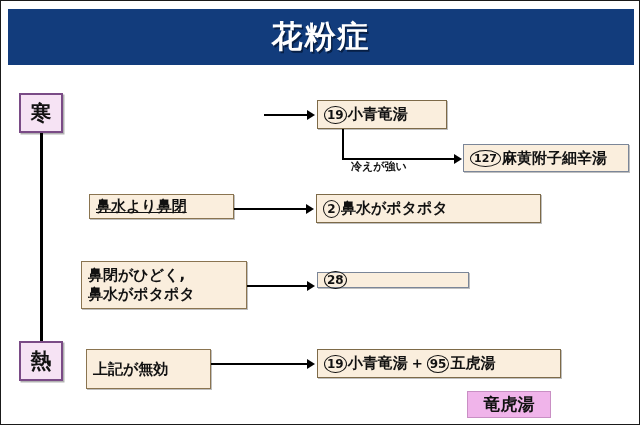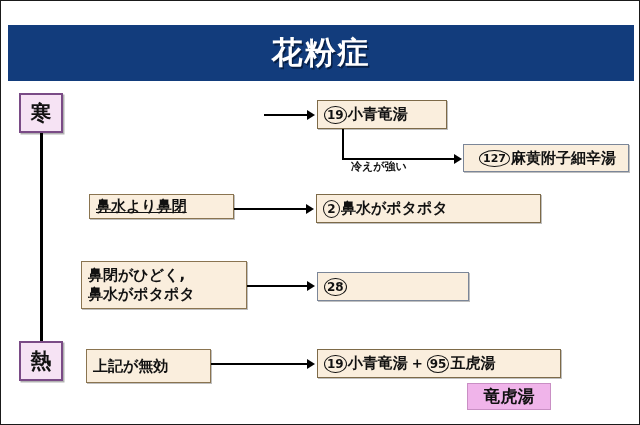--- a/index.html
+++ b/index.html
@@ -16,21 +16,21 @@
     height: 425px;
     background: #ffffff;
     border: 1px solid #1a1a1a;
     box-sizing: border-box;
     overflow: hidden;
   }
   
   .title-banner {
     position: absolute;
     left: 7px;
-    top: 24px;
+    top: 8px;
     width: 626px;
     height: 56px;
     background: #123c7c;
     display: flex;
     align-items: center;
     justify-content: center;
     box-sizing: border-box;
   }
   .title-text {
     color: #ffffff;
@@ -81,20 +81,21 @@
     background: #f6e3f4;
     border: 2px solid #7a4b86;
     box-shadow: 1.5px 1.5px 0 rgba(0,0,0,0.3);
     font-size: 21px;
   }
   
   .nickname {
     background: #f0b4ea;
     border: 1px solid #c98fc4;
     font-size: 17px;
+    margin-top: 8px;
   }
   
   .hline {
     position: absolute;
     height: 0;
     border-top: 2px solid #000000;
     z-index: 1;
   }
   .vline {
     position: absolute;
@@ -135,21 +136,21 @@
     border-radius: 50%;
     font-weight: bold;
     font-size: 12px;
     min-width: 17px;
     height: 17px;
     padding: 8px 2px;
     margin-right: 1px;
     box-sizing: border-box;
     line-height: 1;
   }
-  .numtok.wide { min-width: 26px; padding: 0 3px; font-size: 11px; margin-left: 9px; }
+  .numtok.wide { min-width: 26px; padding: 0 3px; font-size: 11px; }
   .rowtext { display: inline-flex; align-items: center; }
   .plusop { margin: 0 2px; font-weight: bold; }
 </style>
 </head>
 <body>
 
 <div id="slide">
 
   <div class="title-banner">
     <span class="title-text">花粉症</span>
@@ -204,27 +205,27 @@
   </div>
 
   <div class="node sym left-align" style="left:80px; top:260px; width:166px; height:48px;">
     <span>鼻閉がひどく,
 鼻水がポタポタ</span>
   </div>
 
   <div class="hline" style="left:246px; top:284px; width:62px;"></div>
   <div class="arrowhead" style="left:306px; top:280px;"></div>
 
-  <div class="node rem-blue left-align" style="left:316px; top:271px; width:152px; height:29px;text-align:right;">
+  <div class="node rem-blue left-align" style="left:316px; top:271px; width:152px; height:16px;text-align:right;">
     <span class="rowtext">
       <span class="numtok">28</span>
     </span>
   </div>
 
-  <div class="node sym left-align" style="left:85px; top:348px; width:125px; height:34px;">
+  <div class="node sym left-align" style="left:85px; top:348px; width:125px; height:40px;">
     <span>上記が無効</span>
   </div>
 
   <div class="hline" style="left:210px; top:362px; width:98px;"></div>
   <div class="arrowhead" style="left:306px; top:358px;"></div>
 
   <div class="node rem left-align" style="left:316px; top:348px; width:244px; height:29px;">
     <span class="rowtext">
       <span class="numtok">19</span>
       <span>小青竜湯</span>

